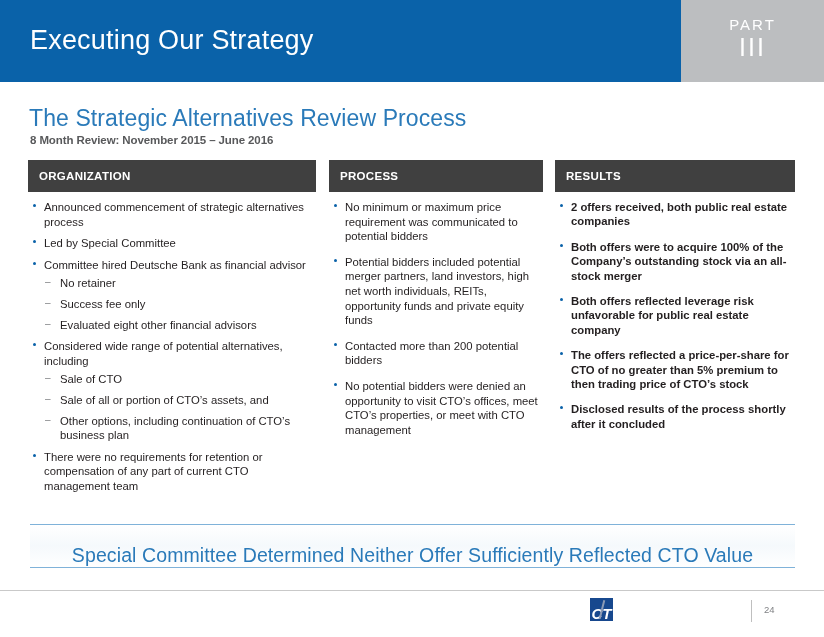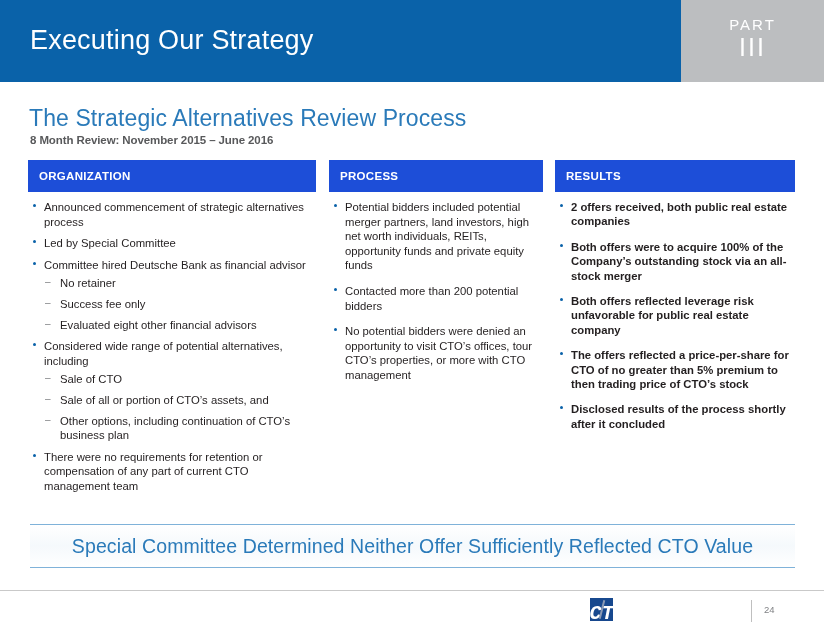--- a/index.html
+++ b/index.html
@@ -96,21 +96,21 @@
   .col {
     position: absolute;
     top: 160px;
   }
   .col-org   { left: 28px;  width: 288px; }
   .col-proc  { left: 329px; width: 214px; }
   .col-res   { left: 555px; width: 240px; }
 
   .col-head {
     height: 32px;
-    background: #1d4ed8;
+    background: #404040;
     color: #ffffff;
     font-size: 11.5px;
     font-weight: bold;
     letter-spacing: 0.3px;
     display: flex;
     align-items: center;
     padding-left: 11px;
     box-sizing: border-box;
   }
 
@@ -176,21 +176,21 @@
   .banner {
     position: absolute;
     left: 30px;
     top: 524px;
     width: 765px;
     height: 44px;
     border-top: 1.4px solid #7fb2d9;
     border-bottom: 1.4px solid #7fb2d9;
     background: linear-gradient(to bottom, #ffffff 0%, #f5f9fc 50%, #ffffff 100%);
     display: flex;
-    align-items: center;
+    align-items: flex-end;
     justify-content: center;
     box-sizing: border-box;
   }
   .banner-text {
     font-size: 19.5px;
     color: #2a7ab9;
     font-weight: 400;
     letter-spacing: 0.1px;
     white-space: nowrap;
   }
@@ -217,23 +217,23 @@
     background: #17488e;
     position: relative;
     margin-right: 6px;
     flex: 0 0 auto;
   }
   .logo-mark .ct {
     position: absolute;
     left: 0; top: 0;
     width: 23px; height: 23px;
     color: #ffffff;
-    font-family: Liberation Mono, monospace;
+    font-family: Liberation Sans, sans-serif;
     font-weight: bold;
-    font-size: 20px;
+    font-size: 15px;
     font-style: italic;
     display: flex;
     align-items: flex-end;
     justify-content: center;
     line-height: 13px;
     padding-bottom: 1px;
     box-sizing: border-box;
     text-align: right;
   }
   .logo-mark .slash {
@@ -304,23 +304,24 @@
           </ul></li>
         <li class="lvl1"><span>There were no requirements for retention or compensation of any part of current CTO management team</span></li>
       </ul>
   </div>
 </div>
 
 <div class="col col-proc">
   <div class="col-head">PROCESS</div>
   <div class="col-body">
     <ul class="bullets">
+        <li class="lvl1"><span>No minimum or maximum price requirement was communicated to potential bidders</span></li>
         <li class="lvl1"><span>Potential bidders included potential merger partners, land investors, high net worth individuals, REITs, opportunity funds and private equity funds</span></li>
         <li class="lvl1"><span>Contacted more than 200 potential bidders</span></li>
-        <li class="lvl1"><span>No potential bidders were denied an opportunity to visit CTO’s offices, tour CTO’s properties, or more with CTO management</span></li>
+        <li class="lvl1"><span>No potential bidders were denied an opportunity to visit CTO’s offices, meet CTO’s properties, or meet with CTO management</span></li>
       </ul>
   </div>
 </div>
 
 <div class="col col-res">
   <div class="col-head">RESULTS</div>
   <div class="col-body">
     <ul class="bullets">
         <li class="lvl1 bold"><span>2 offers received, both public real estate companies</span></li>
         <li class="lvl1 bold"><span>Both offers were to acquire 100% of the Company’s outstanding stock via an all-stock merger</span></li>

